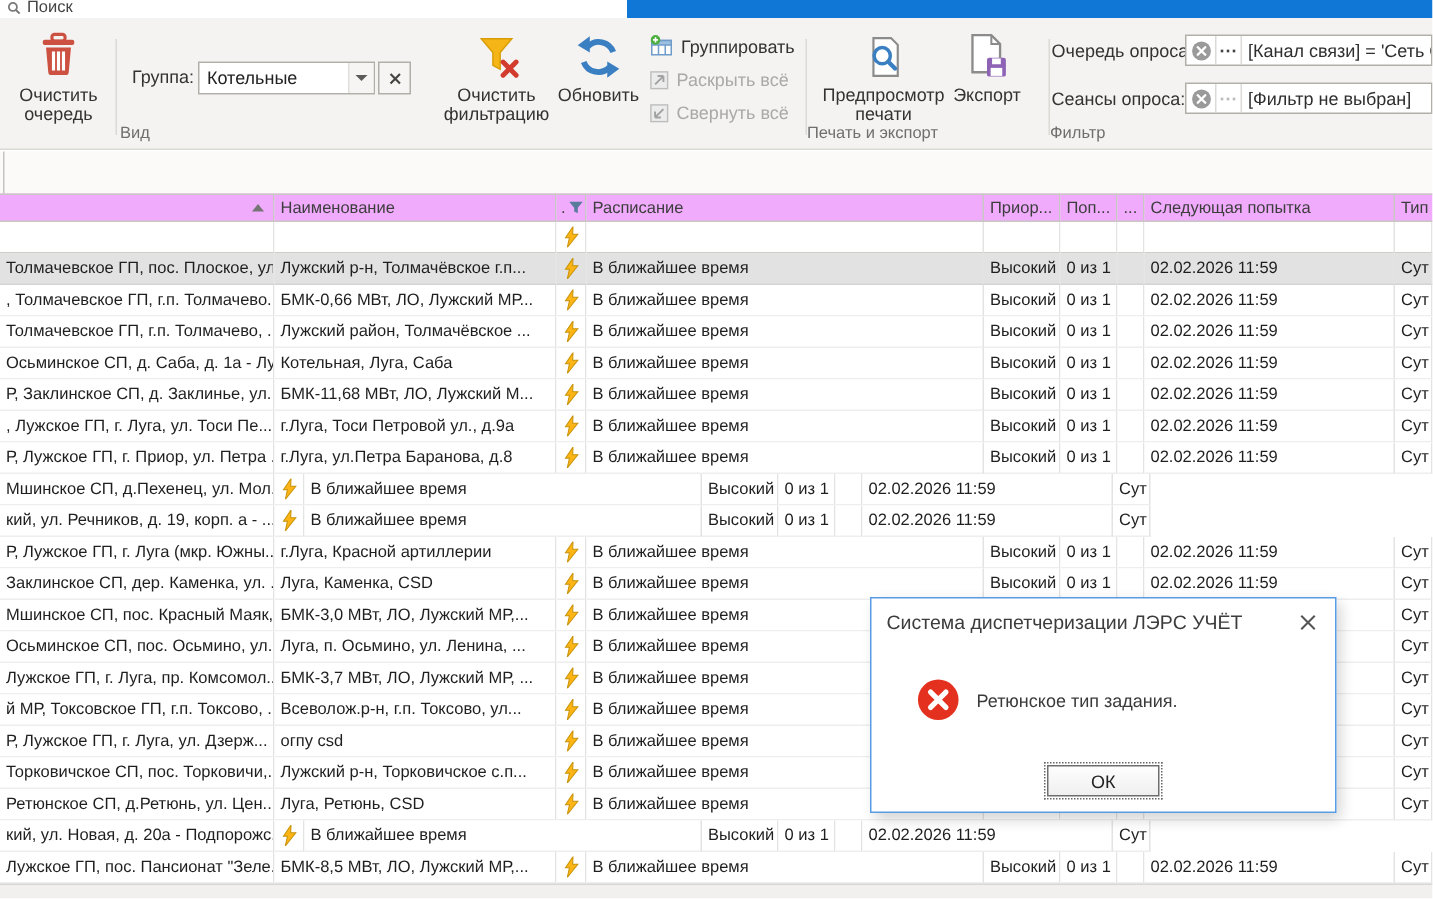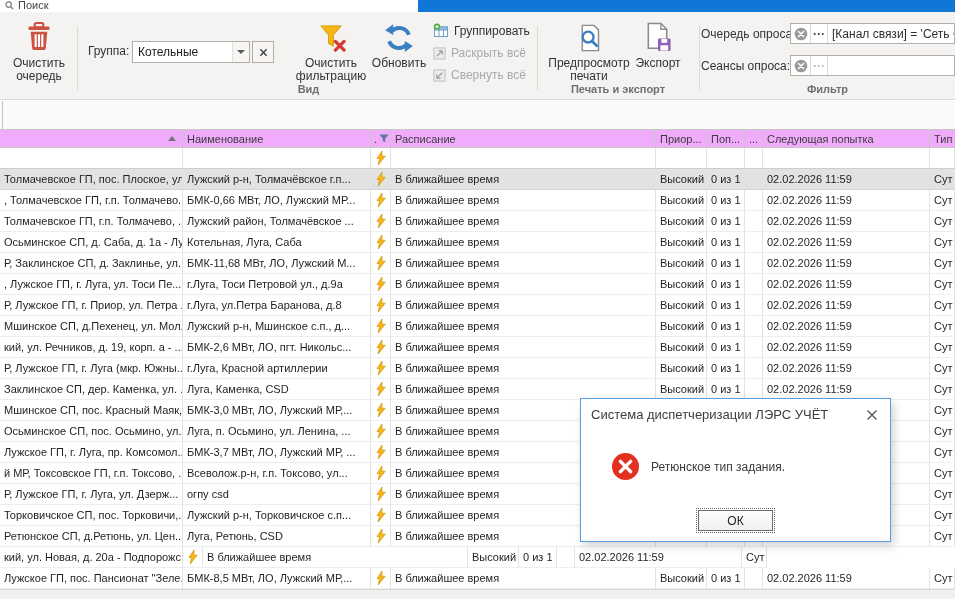--- a/index.html
+++ b/index.html
@@ -11,21 +11,21 @@
   #topstrip .bluebar{position:absolute;left:418px;top:0;width:537px;height:12px;background:#1177d7;}
   #tab{position:absolute;left:5px;top:-2px;height:14px;display:flex;align-items:center;gap:4px;font-size:11px;color:#444;}
 
   
   #ribbon{position:absolute;left:0;top:12px;width:955px;height:88px;background:#f4f3f1;border-bottom:1px solid #dbd9d6;}
   .vsep{position:absolute;top:14px;height:64px;width:1px;background:#dcdad6;}
   .bigbtn{position:absolute;top:4px;display:flex;flex-direction:column;align-items:center;font-size:12px;line-height:13px;color:#333;text-align:center;cursor:default;}
   .bigbtn .ic{height:37px;display:flex;align-items:flex-end;justify-content:center;margin-bottom:4px;}
   .smallbtn{position:absolute;left:433px;display:flex;align-items:flex-end;gap:5px;font-size:12px;color:#333;height:16px;white-space:nowrap;}
   .smallbtn.disabled{color:#a9a9a9;}
-  .gcap{position:absolute;top:71px;font-size:11px;color:#6f6f6f;text-align:center;font-weight:bold;}
+  .gcap{position:absolute;top:71px;font-size:11px;color:#6f6f6f;}
 
   #group-label{position:absolute;left:88px;top:32px;font-size:12px;color:#333;}
   #group-combo{position:absolute;left:132px;top:29px;width:118px;height:22px;background:#fff;border:1px solid #b2afa9;display:flex;align-items:center;}
   #group-combo .val{flex:1;padding:0 5px;font-size:12px;color:#222;white-space:nowrap;overflow:hidden;}
   #group-combo .arrow{width:17px;height:100%;display:flex;align-items:center;justify-content:center;border-left:1px solid #e2dfda;background:#f6f5f3;}
   .tri-down{width:0;height:0;border-left:4px solid transparent;border-right:4px solid transparent;border-top:4px solid #5a5a5a;}
   #group-clear{position:absolute;left:252px;top:29px;width:22px;height:22px;border:1px solid #b2afa9;background:#f6f5f3;display:flex;align-items:center;justify-content:center;font-size:11px;color:#333;}
 
   .flabel{position:absolute;left:701px;font-size:12px;color:#333;white-space:nowrap;}
   .fctl{position:absolute;left:790px;width:165px;height:21px;border:1px solid #b2afa9;background:#fff;display:flex;align-items:stretch;overflow:hidden;}
@@ -204,20 +204,21 @@
 
   <span class="flabel" style="top:47px;">Сеансы опроса:</span>
   <div class="fctl" style="top:43px;">
     <span class="xbtn">
       <svg width="14" height="14" viewBox="0 0 14 14">
           <circle cx="7" cy="7" r="6.3" fill="#9a9a9a"></circle>
           <path d="M4.5 4.5 l5 5 M9.5 4.5 l-5 5" stroke="#fff" stroke-width="1.6" stroke-linecap="round"></path>
         </svg>
     </span>
     <span class="dots disabled">···</span>
+    <span class="fval">[Фильтр не выбран]</span>
   </div>
 
   <div class="gcap" style="left:700px;width:255px;">Фильтр</div>
 </div>
 
 <div id="midstrip">
     <div class="edge"></div>
   </div>
 
 <div id="grid">
@@ -357,36 +358,34 @@
         </div>
         <div class="dcell c3">В ближайшее время</div>
         <div class="dcell c4">Высокий</div>
         <div class="dcell c5">0 из 1</div>
         <div class="dcell c6"></div>
         <div class="dcell c7">02.02.2026 11:59</div>
         <div class="dcell c8">Сут</div>
       </div>
       <div class="grow drow">
         <div class="dcell c0">Мшинское СП, д.Пехенец, ул. Мол...</div>
-        <div class="dcell c1">Лужский р-н, Мшинское с.п., д...</div>
         <div class="dcell c2 bolt-c">
           <svg width="10" height="14" viewBox="0 0 10 14">
             <path d="M6 0 L1 7.5 H3.6 L2.2 14 L9.2 5.2 H5.8 Z" fill="#fdb515" stroke="#c8930a" stroke-width="0.7"></path>
           </svg>
         </div>
         <div class="dcell c3">В ближайшее время</div>
         <div class="dcell c4">Высокий</div>
         <div class="dcell c5">0 из 1</div>
         <div class="dcell c6"></div>
         <div class="dcell c7">02.02.2026 11:59</div>
         <div class="dcell c8">Сут</div>
       </div>
       <div class="grow drow">
         <div class="dcell c0">кий, ул. Речников, д. 19, корп. а - ...</div>
-        <div class="dcell c1">БМК-2,6 МВт, ЛО, пгт. Никольс...</div>
         <div class="dcell c2 bolt-c">
           <svg width="10" height="14" viewBox="0 0 10 14">
             <path d="M6 0 L1 7.5 H3.6 L2.2 14 L9.2 5.2 H5.8 Z" fill="#fdb515" stroke="#c8930a" stroke-width="0.7"></path>
           </svg>
         </div>
         <div class="dcell c3">В ближайшее время</div>
         <div class="dcell c4">Высокий</div>
         <div class="dcell c5">0 из 1</div>
         <div class="dcell c6"></div>
         <div class="dcell c7">02.02.2026 11:59</div>

